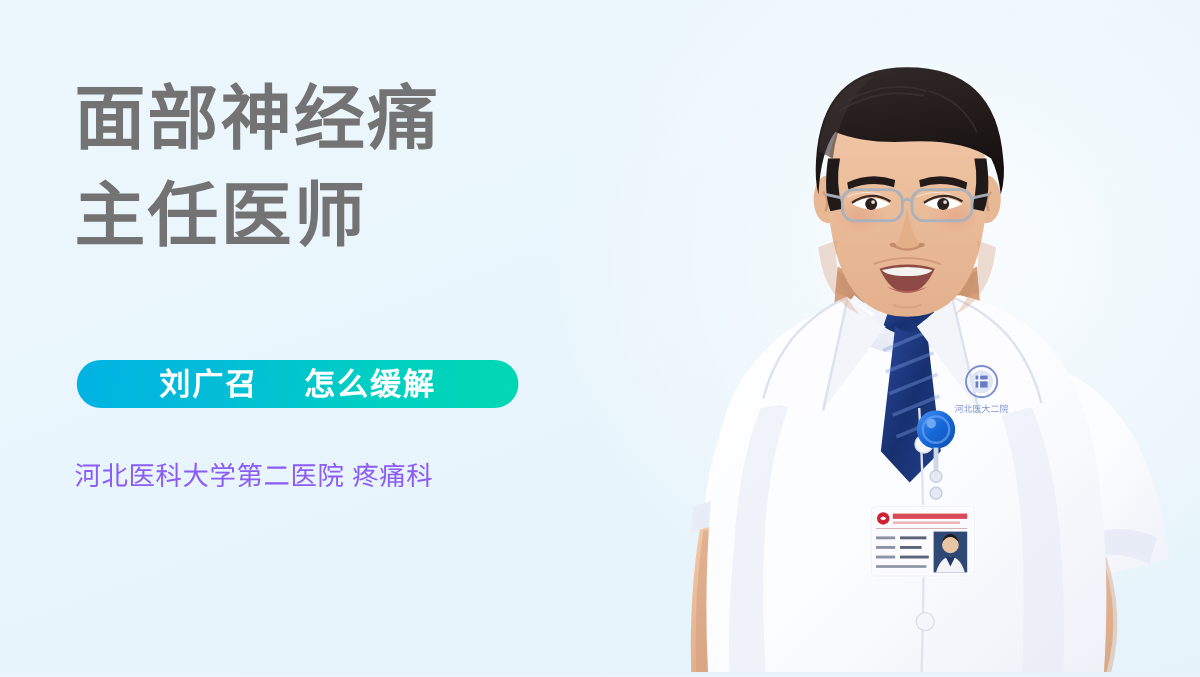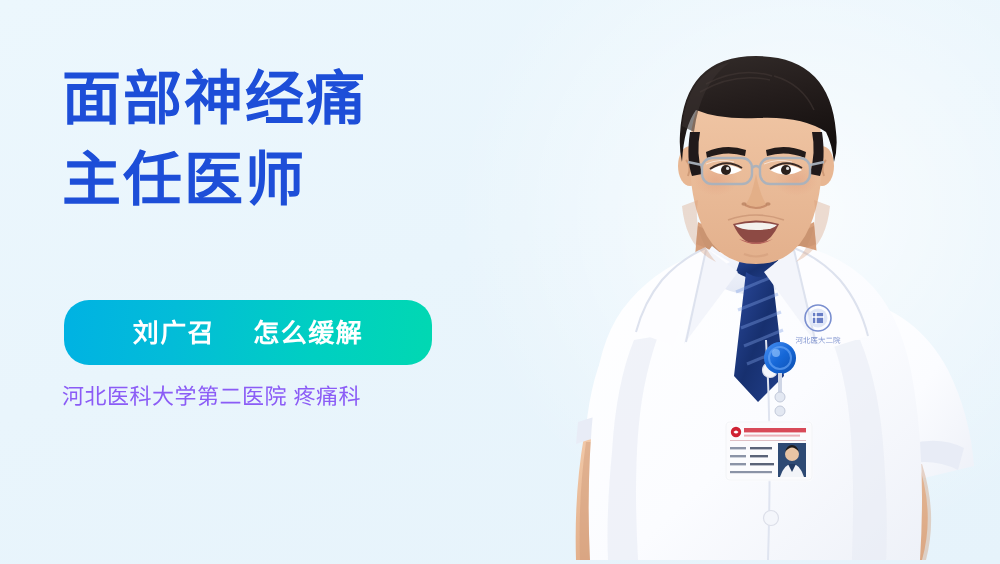--- a/index.html
+++ b/index.html
@@ -38,34 +38,34 @@
     position: absolute;
     left: 62px;
     top: 70px;
     width: 470px;
   }
   .headline {
     font-size: 59px;
     line-height: 1.0;
     font-weight: 700;
     letter-spacing: 2px;
-    color: #1d4ed8;
+    color: #737373;
     margin: 0;
     white-space: nowrap;
   }
   .headline.l2 {
     margin-top: 22px;
   }
 
   .name-pill {
     position: absolute;
     left: 64px;
     top: 300px;
     width: 368px;
-    height: 65px;
+    height: 40px;
     border-radius: 25px;
     background: linear-gradient(96deg, #00b2e3 0%, #03bcd8 30%, #00cfc2 68%, #01d8b2 100%);
     display: flex;
     align-items: center;
     justify-content: center;
     box-sizing: border-box;
     padding: 6px 18px;
   }
   .pill-inner {
     display: flex;

